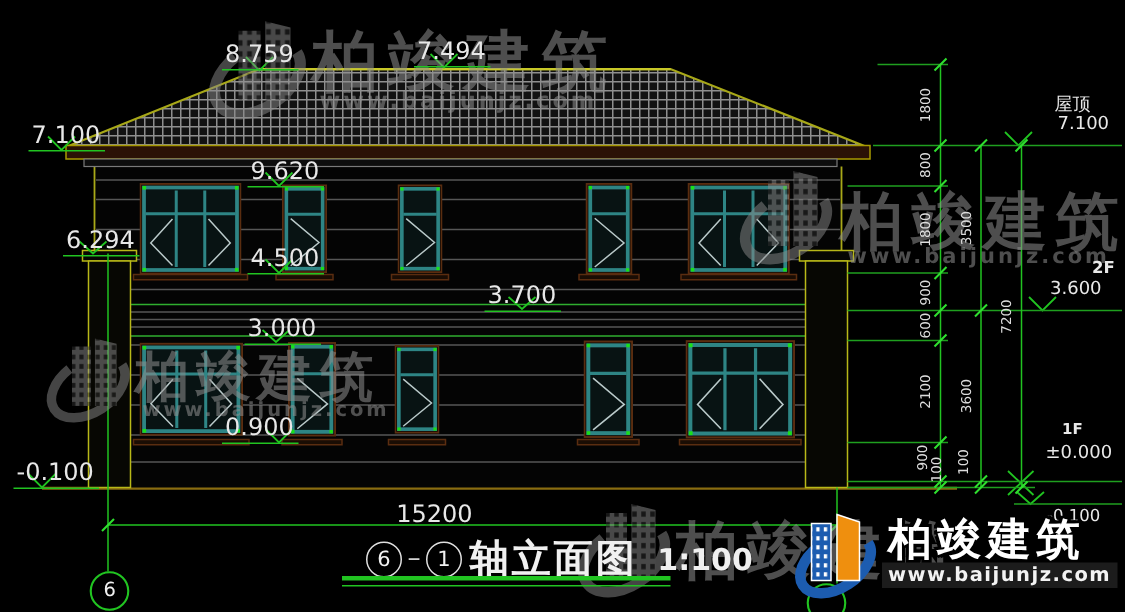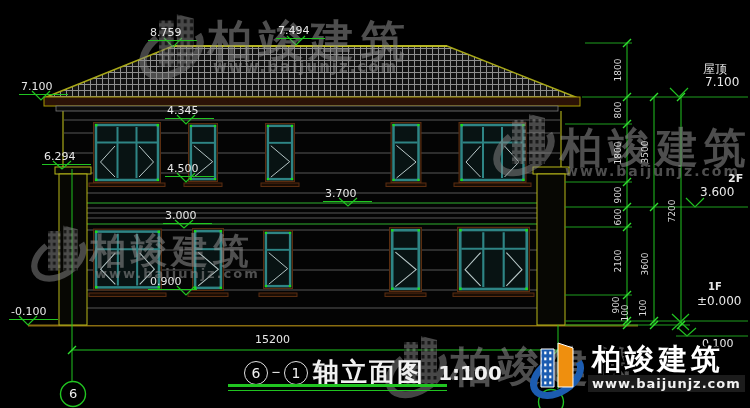--- a/index.html
+++ b/index.html
@@ -1,21 +1,21 @@
 <!DOCTYPE html>
 <html><head>
 <meta charset="utf-8">
 <style>
   html,body{margin:0;padding:0;background:#000;}
   .canvas{position:relative;width:750px;height:408px;background:#000;overflow:hidden;
           font-family:"DejaVu Sans",sans-serif;}
   .abs{position:absolute;}
   svg{display:block;}
   
-  .lbl{position:absolute;font-size:11px;color:#e8e8e8;white-space:nowrap;z-index:3;}
+  .lbl{position:absolute;font-size:16px;color:#e8e8e8;white-space:nowrap;z-index:3;}
   .lvl{border-bottom:1px solid #21c421;padding:0 3px 1px 2px;min-width:44px;}
   .vdim{position:absolute;font-size:9px;color:#dcdcdc;white-space:nowrap;z-index:3;
         transform:translate(-50%,-50%) rotate(-90deg);}
   .rlbl{position:absolute;color:#e8e8e8;white-space:nowrap;z-index:3;}
   
   .wm{position:absolute;color:#8f8f8f;opacity:.55;font-weight:bold;white-space:nowrap;z-index:2;}
   .wm-brand1{font-size:44px;letter-spacing:7px;}
   .wm-url1{font-size:15px;letter-spacing:2px;}
   .wm-brand2{font-size:36px;letter-spacing:5px;}
   .wm-url2{font-size:13px;letter-spacing:2px;}
@@ -241,21 +241,21 @@
   <div class="wm wm-url1" style="left:213px;top:58px;">www.baijunjz.com</div>
   <div class="wm wm-brand2" style="left:90px;top:227px;">柏竣建筑</div>
   <div class="wm wm-url2" style="left:95px;top:266px;">www.baijunjz.com</div>
   <div class="wm wm-brand3" style="left:560px;top:120px;">柏竣建筑</div>
   <div class="wm wm-url3" style="left:565px;top:163px;">www.baijunjz.com</div>
   <div class="wm wm-brand3" style="left:450px;top:339px;">柏竣建筑</div>
 
   <div class="lbl lvl" style="left:148px;top:26px;"><span>8.759</span></div>
   <div class="lbl lvl" style="left:276px;top:24px;"><span>7.494</span></div>
   <div class="lbl lvl" style="left:19px;top:80px;"><span>7.100</span></div>
-  <div class="lbl lvl" style="left:165px;top:104px;"><span>4.345</span></div>
+  <div class="lbl lvl" style="left:165px;top:104px;"><span>9.620</span></div>
   <div class="lbl lvl" style="left:42px;top:150px;"><span>6.294</span></div>
   <div class="lbl lvl" style="left:165px;top:162px;"><span>4.500</span></div>
   <div class="lbl lvl" style="left:323px;top:187px;"><span>3.700</span></div>
   <div class="lbl lvl" style="left:163px;top:209px;"><span>3.000</span></div>
   <div class="lbl lvl" style="left:148px;top:275px;"><span>0.900</span></div>
   <div class="lbl lvl" style="left:9px;top:305px;"><span>-0.100</span></div>
 
   <div class="rlbl" style="left:703px;top:61px;font-size:12px;">屋顶</div>
   <div class="rlbl" style="left:705px;top:75px;font-size:12px;">7.100</div>
   <div class="rlbl" style="left:708px;top:172px;font-size:11px;font-weight:bold;margin-left:20px;">2F</div>
@@ -270,21 +270,21 @@
   <div class="vdim" style="left:618px;top:195px;">900</div>
   <div class="vdim" style="left:618px;top:217px;">600</div>
   <div class="vdim" style="left:618px;top:261px;">2100</div>
   <div class="vdim" style="left:616px;top:305px;">900</div>
   <div class="vdim" style="left:625px;top:313px;">100</div>
   <div class="vdim" style="left:645px;top:152px;">3500</div>
   <div class="vdim" style="left:645px;top:264px;">3600</div>
   <div class="vdim" style="left:643px;top:308px;">100</div>
   <div class="vdim" style="left:672px;top:211px;">7200</div>
 
-  <div class="lbl" style="left:255px;top:333px;width:60px;text-align:left;">15200</div>
+  <div class="lbl" style="left:255px;top:333px;width:60px;text-align:right;">15200</div>
 
   <div class="bubble-num" style="left:69px;top:386px;">6</div>
 
   <div class="titlebar" style="left:244px;top:355px;">
     <span class="axis-circ">6</span><span style="vertical-align:middle;font-size:16px;">－</span><span class="axis-circ">1</span>
     <span class="title-text">轴立面图</span>
     <span class="title-scale">1:100</span>
   </div>
   <div class="uline-thick" style="left:228px;top:384px;width:219px;"></div>
   <div class="uline-thin" style="left:228px;top:390px;width:219px;"></div>

